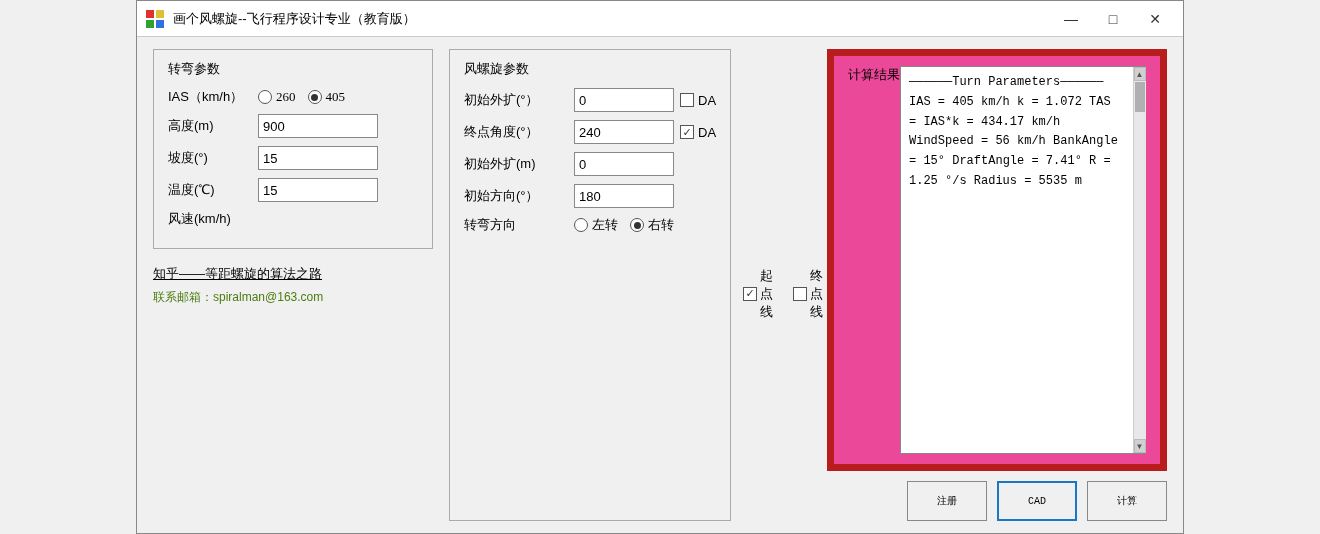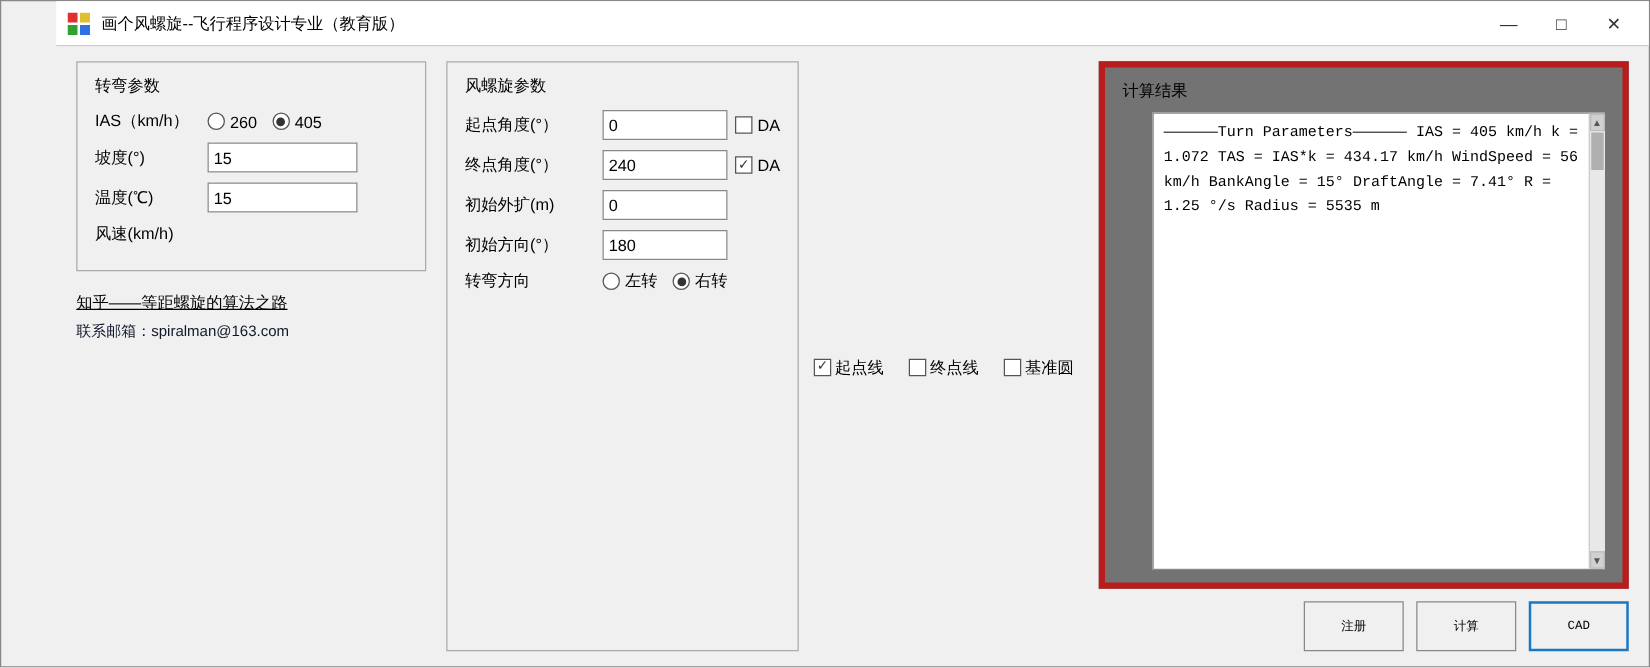--- a/index.html
+++ b/index.html
@@ -8,27 +8,26 @@
       font-size: 13px;
       background: #f0f0f0;
       display: flex;
       justify-content: center;
       align-items: center;
       width: 1320px;
       height: 534px;
       overflow: hidden;
     }
     .window {
-      width: 1320px;
+      width: 1048px;
       height: 534px;
       background: #f0f0f0;
       border: 1px solid #888;
       display: flex;
       flex-direction: column;
-      padding-left: 44px;
     }
     .title-bar {
       background: #ffffff;
       height: 36px;
       display: flex;
       align-items: center;
       padding: 0 8px;
       border-bottom: 1px solid #ccc;
       flex-shrink: 0;
     }
@@ -106,20 +105,21 @@
       border: 1px solid #888;
       background: #fff;
       padding: 2px 4px;
       font-size: 13px;
       font-family: inherit;
     }
     .radio-group {
       display: flex;
       align-items: flex-end;
       gap: 12px;
+      font-family: Liberation Serif, serif;
     }
     .radio-item {
       display: flex;
       align-items: center;
       gap: 4px;
       cursor: pointer;
     }
     .radio-circle {
       width: 14px;
       height: 14px;
@@ -142,21 +142,21 @@
       margin-top: 8px;
     }
     .link-text {
       color: #000000;
       text-decoration: underline;
       font-size: 13px;
       cursor: pointer;
     }
     .email-text {
       font-size: 12px;
-      color: #0f172a;
+      color: #4d7c0f;
       margin-top: 6px;
     }
 
     
     .middle-panel {
       display: flex;
       flex-direction: row;
       gap: 8px;
       min-width: 360px;
     }
@@ -220,26 +220,25 @@
     }
 
     
     .right-panel {
       display: flex;
       flex-direction: column;
       flex: 1;
       min-width: 340px;
     }
     .result-section {
-      border: 5px solid #b91c1c;
+      border: 7px solid #b91c1c;
       padding: 10px 14px;
-      background: #737373;
-      flex: 1;
-      display: flex;
-      flex-direction: column;
+      background: #ec4899;
+      flex: 1;
+      display: flex;
     }
     .result-title {
       font-size: 13px;
       margin-bottom: 8px;
     }
 
     .buttons-row {
       display: flex;
       align-items: center;
       gap: 10px;
@@ -294,21 +293,20 @@
       width: 10px;
       height: 30px;
       background: #b0b0b0;
       margin: 1px;
     }
     .textarea-wrapper {
       display: flex;
       border: 1px solid #888;
       flex: 1;
       background: #fff;
-      margin-left: 24px;
     }
     .textarea-content {
       flex: 1;
       padding: 6px 8px;
       font-family: "Courier New", monospace;
       font-size: 12px;
       line-height: 1.65;
       color: #000;
       overflow: hidden;
     }
@@ -348,20 +346,24 @@
               <div class="radio-circle"></div>
               <span>260</span>
             </div>
             <div class="radio-item">
               <div class="radio-circle checked"></div>
               <span>405</span>
             </div>
           </div>
         </div>
 
+        <div class="form-row">
+          <span class="form-label">高度(m)</span>
+          <input class="form-input" type="text" value="900" style="">
+        </div>
 
         <div class="form-row">
           <span class="form-label">坡度(°)</span>
           <input class="form-input" type="text" value="15" style="">
         </div>
 
         <div class="form-row">
           <span class="form-label">温度(℃)</span>
           <input class="form-input" type="text" value="15" style="">
         </div>
@@ -375,21 +377,21 @@
         <a class="link-text">知乎——等距螺旋的算法之路</a>
         <div class="email-text">联系邮箱：spiralman@163.com</div>
       </div>
     </div>
 
     <div class="middle-panel">
       <div class="spiral-section">
         <div class="section-title">风螺旋参数</div>
 
         <div class="angle-row">
-          <span class="angle-label">起点角度(°）</span>
+          <span class="angle-label">初始外扩(°）</span>
           <input class="angle-input" type="text" value="0" style="">
           <div class="da-checkbox">
             <div class="cb-box"></div>
             <span>DA</span>
           </div>
         </div>
 
         <div class="angle-row">
           <span class="angle-label">终点角度(°）</span>
           <input class="angle-input" type="text" value="240" style="">
@@ -460,19 +462,19 @@
             <div class="scroll-track">
               <div class="scroll-thumb"></div>
             </div>
             <div class="scroll-arrow">▼</div>
           </div>
         </div>
       </div>
 
       <div class="buttons-row">
         <button class="action-btn">注册</button>
+        <button class="action-btn active">CAD</button>
         <button class="action-btn">计算</button>
-        <button class="action-btn active">CAD</button>
       </div>
     </div>
 
   </div>
 </div>
 
 </body></html>

